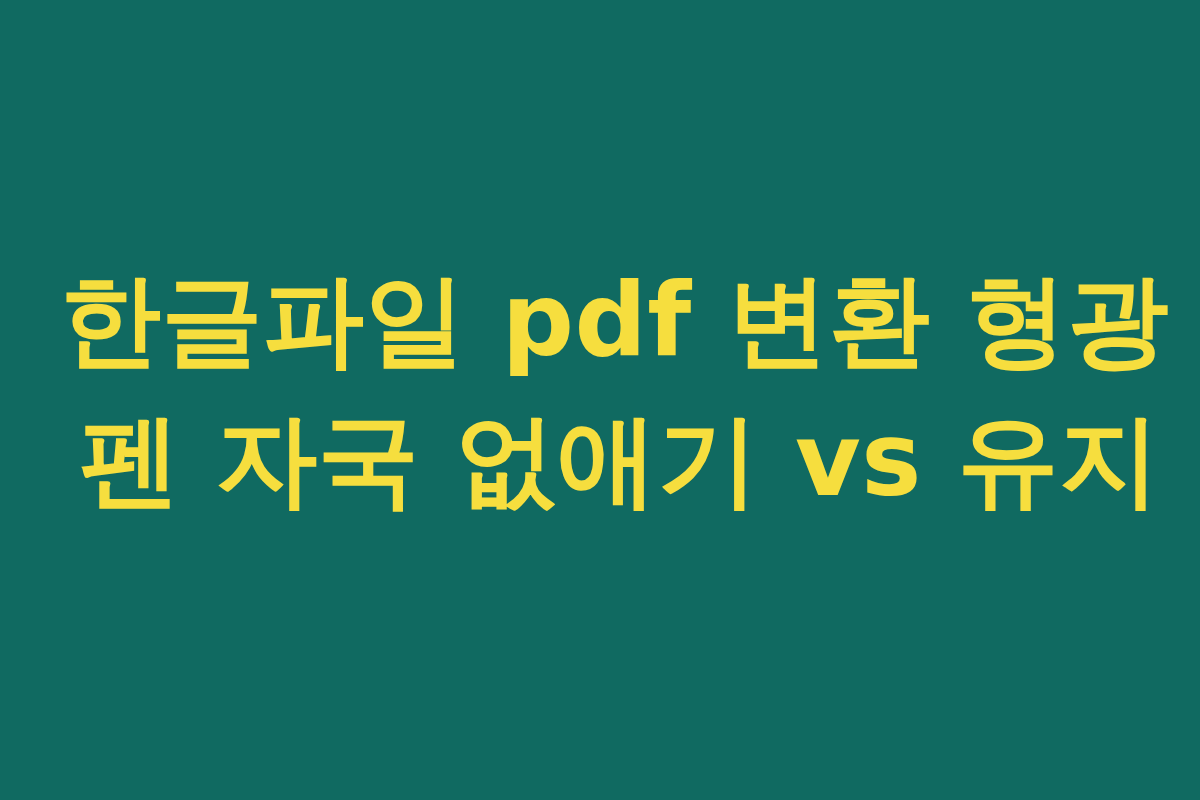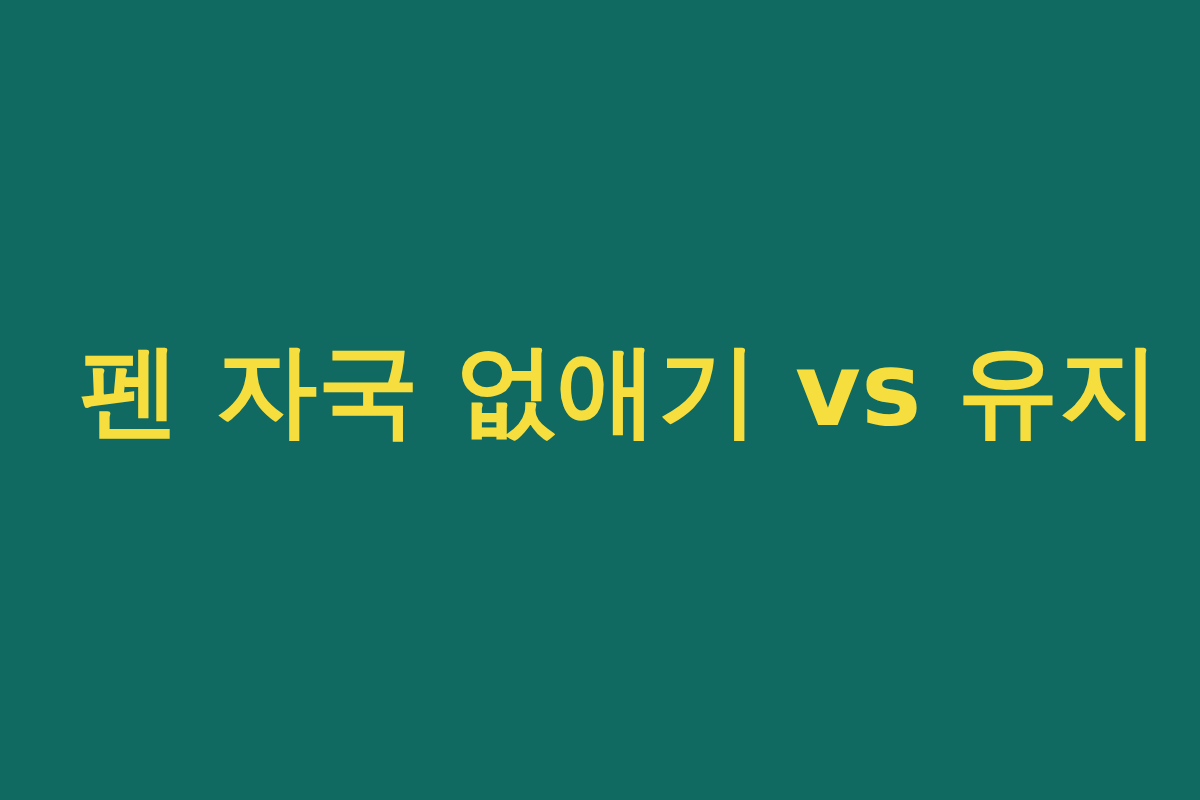--- a/index.html
+++ b/index.html
@@ -51,15 +51,16 @@
 
   .title-line.line-1 { font-size: 101px; }
   .title-line.line-2 { font-size: 101px; margin-left: 38px; }
   .title-line.line-3 { font-size: 101px; }
 </style>
 </head>
 <body>
 
 <div class="card" style="background: rgb(16, 106, 97);">
   <div class="title-block">
+    <span class="title-line line-1" style="color: rgb(246, 222, 62);">한글파일 pdf 변환 형광</span>
     <span class="title-line line-2" style="color: rgb(246, 222, 62);">펜 자국 없애기 vs 유지</span>
   </div>
 </div>
 
 </body></html>

